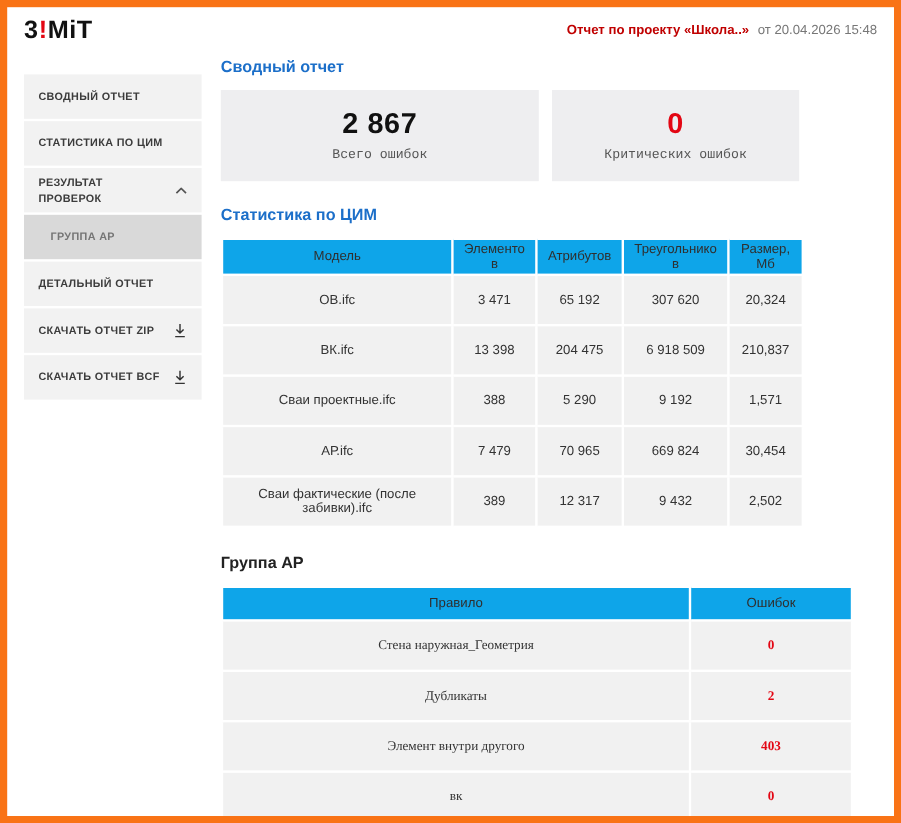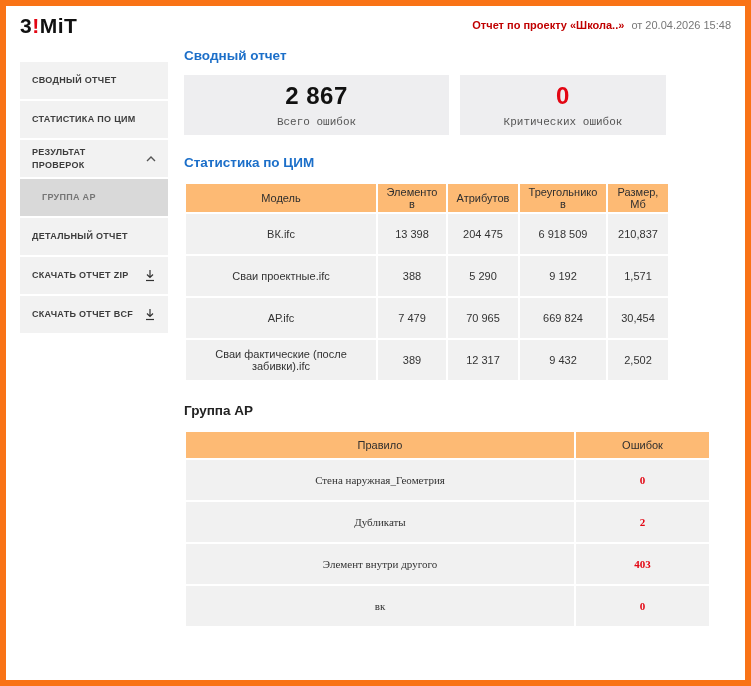--- a/index.html
+++ b/index.html
@@ -39,31 +39,31 @@
   .side-icon { flex:none; margin-left:6px; display:flex; align-items:center; }
 
   
   .main { margin-left:16px; padding-top:2px; flex:1; }
   .section-title { font-size:13.5px; font-weight:bold; margin:0 0 12px 0; }
   .section-title.blue { color:#1c6fc9; }
   .section-title.dark { color:#222; margin-top:21px; }
 
   
   .cards { display:flex; gap:11px; margin-bottom:20px; }
-  .card { background:#eeeef0; height:60px; display:flex; flex-direction:column; align-items:center; justify-content:center; }
+  .card { background:#eeeef0; height:76px; display:flex; flex-direction:column; align-items:center; justify-content:center; }
   .card.first { width:265px; }
   .card.second { width:206px; }
   .card-value { font-size:24px; font-weight:bold; color:#111; letter-spacing:0.5px; }
   .card-value.red { color:#e30613; }
   .card-label { font-size:11px; color:#555; margin-top:6px;font-family:Liberation Mono, monospace; }
 
   
   table { border-collapse:collapse; table-layout:fixed; }
   th, td { border:2px solid #fff; text-align:center; overflow-wrap:break-word; }
-  th { background:#fdba74; font-size:11px; font-weight:normal; color:#2f2f2f; height:28px; padding:2px 6px; }
+  th { background:#0ea5e9; font-size:11px; font-weight:normal; color:#2f2f2f; height:28px; padding:2px 6px; }
   td { background:#f1f1f1; font-size:11px; color:#333; height:42px; padding:4px 8px; }
   td.red { color:#e30613; font-weight:bold; }
   .stats-table { width:484px; }
   .group-table { width:525px; }
   .group-table td { height:42px;font-family:Liberation Serif, serif; }
   .partial-table { width:525px; margin-top:4px; }
 </style>
 </head>
 <body>
 
@@ -149,20 +149,27 @@
           <tr>
             <th>Модель</th>
             <th>Элементов</th>
             <th>Атрибутов</th>
             <th>Треугольников</th>
             <th>Размер, Мб</th>
           </tr>
         </thead>
         <tbody>
             <tr>
+              <td>ОВ.ifc</td>
+              <td>3 471</td>
+              <td>65 192</td>
+              <td>307 620</td>
+              <td>20,324</td>
+            </tr>
+            <tr>
               <td>ВК.ifc</td>
               <td>13 398</td>
               <td>204 475</td>
               <td>6 918 509</td>
               <td>210,837</td>
             </tr>
             <tr>
               <td>Сваи проектные.ifc</td>
               <td>388</td>
               <td>5 290</td>

